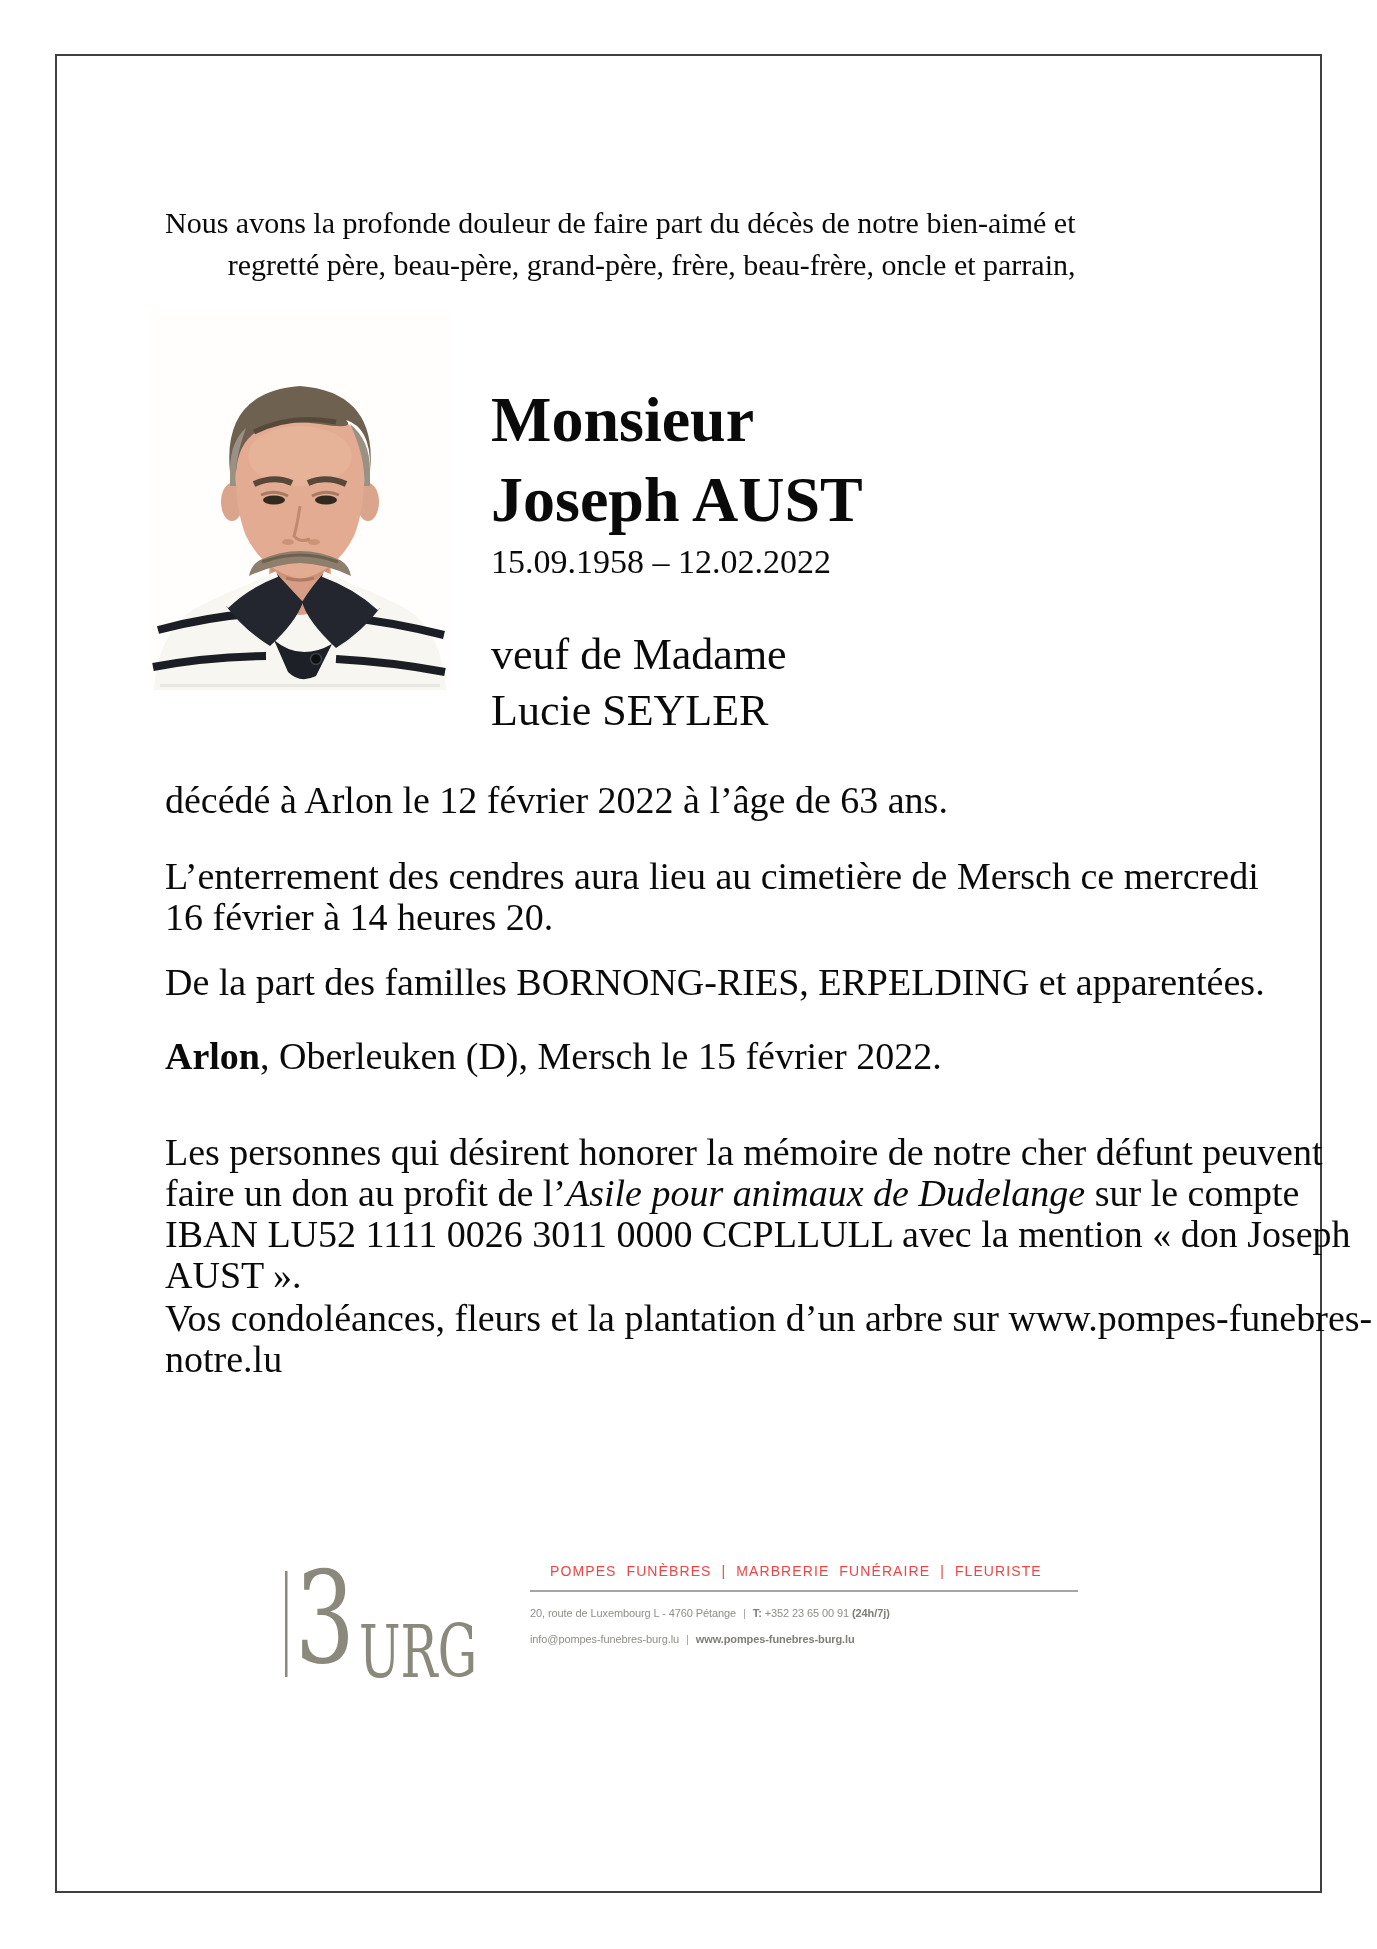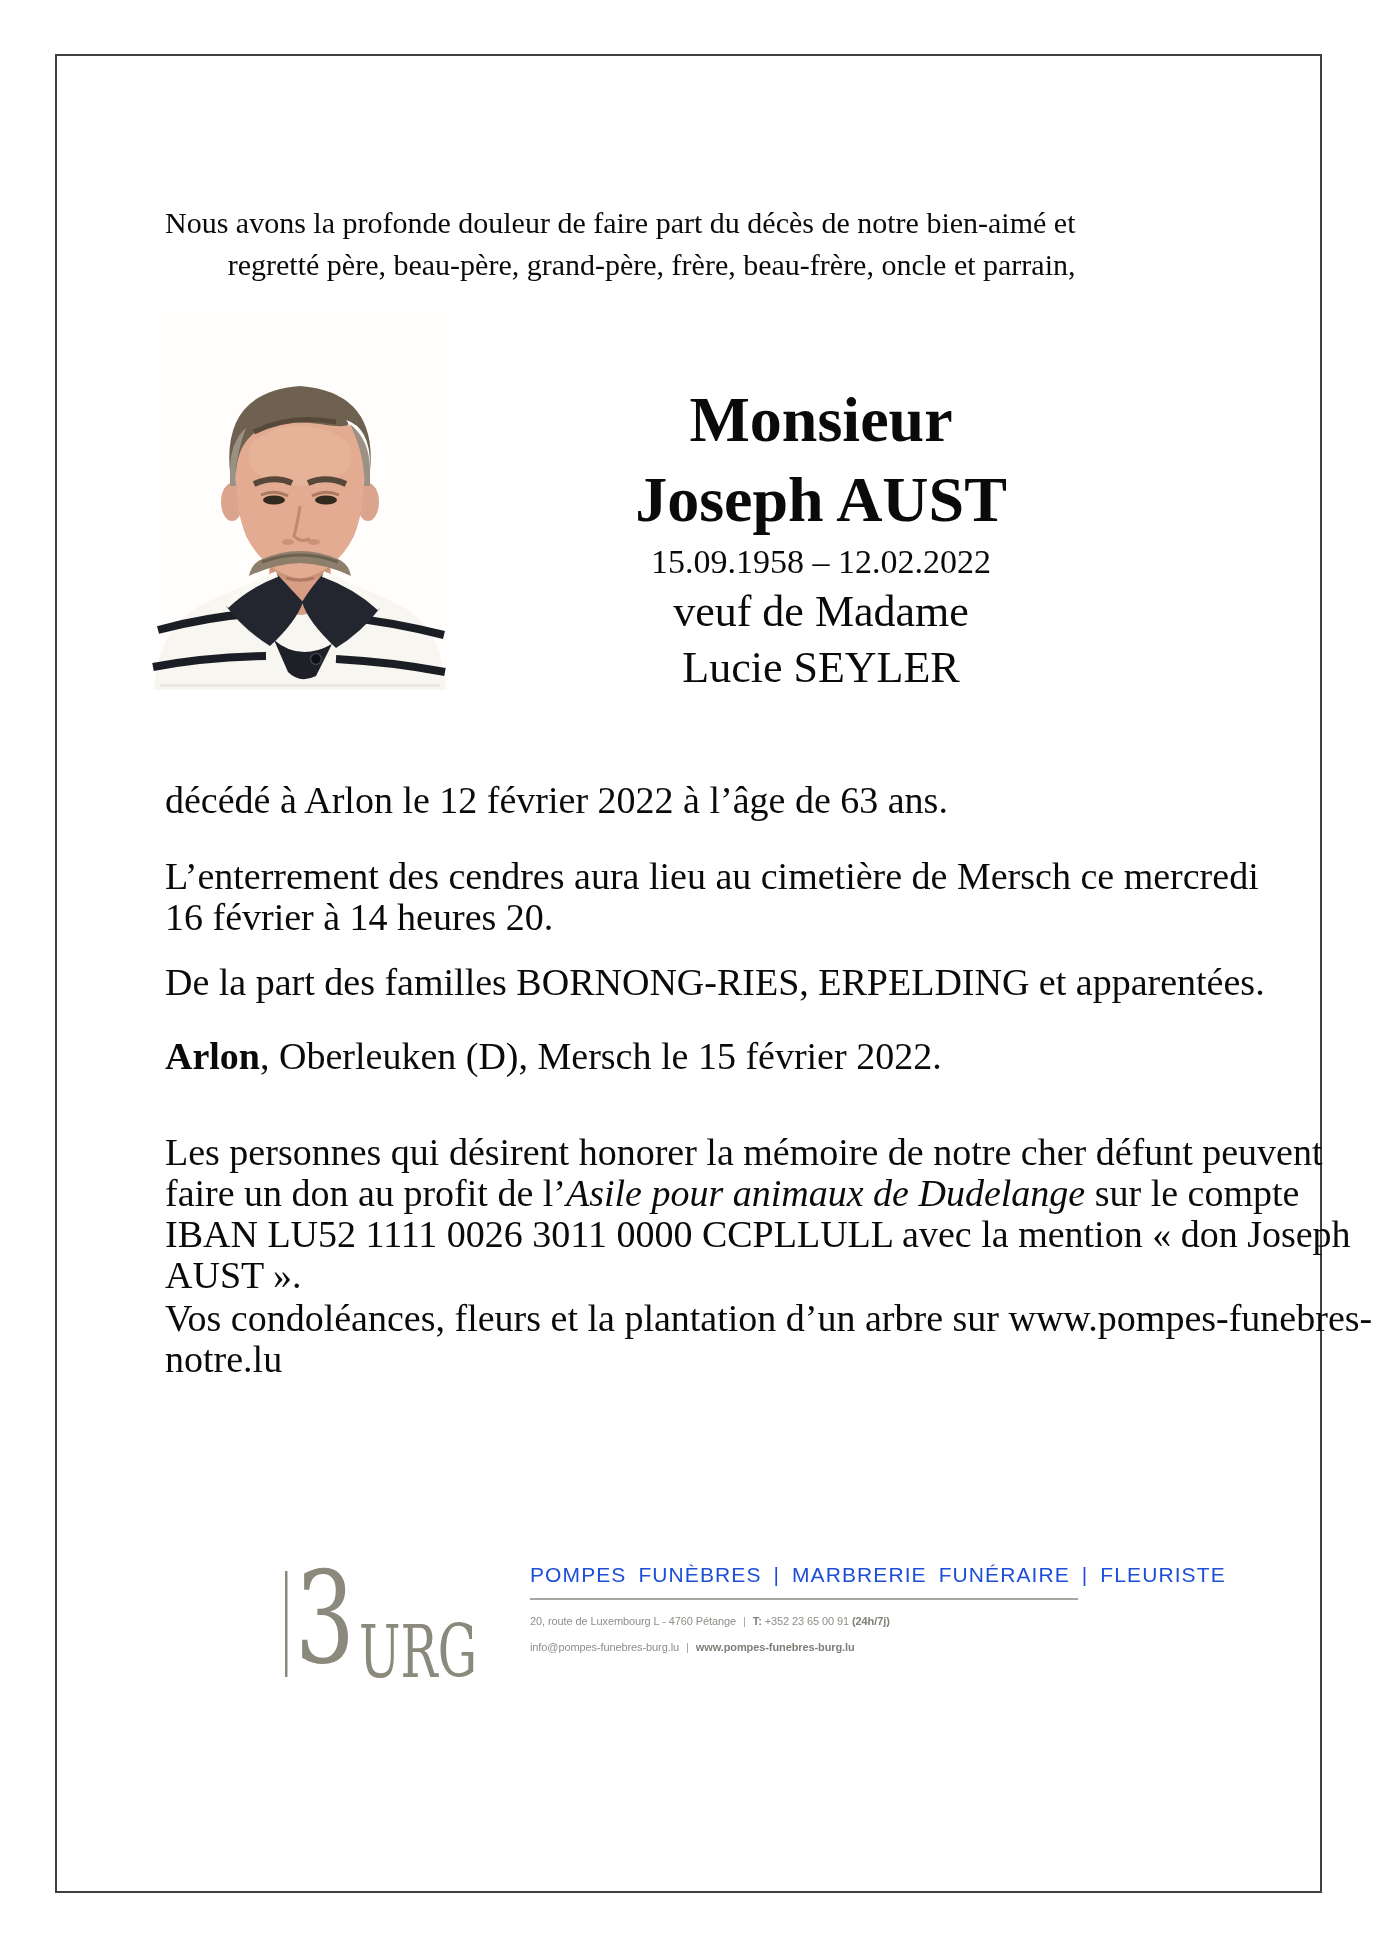--- a/index.html
+++ b/index.html
@@ -10,43 +10,43 @@
   .frame {
     position:absolute; left:55px; top:54px; width:1263px; height:1835px;
     border:2px solid #3f3f3f; background:#ffffff;
   }
   .line { display:block; white-space:nowrap; }
 
   .intro { position:absolute; left:165px; top:202px; font-size:30px; line-height:42px;text-align:right; }
 
   .portrait { position:absolute; left:150px; top:310px; width:300px; height:380px; }
 
-  .name-block { position:absolute; left:491px; top:380px; width:660px; text-align:center; }
+  .name-block { position:absolute; left:491px; top:380px; width:660px; }
   .name-title { font-size:64px; font-weight:bold; line-height:80px; }
   .name-dates { font-size:34px; line-height:44px; }
-  .name-widow { font-size:44px; line-height:56px; }
+  .name-widow { font-size:44px; line-height:56px;margin-top:43px; }
 
   .para { position:absolute; left:165px; font-size:38px; line-height:41px;font-family:Liberation Serif, serif; }
   .p-death { top:780px; }
   .p-funeral { top:856px; }
   .p-families { top:962px; }
   .p-cities { top:1036px; }
   .p-donation { top:1111px;margin-top:21px; }
   .p-condolences { top:1298px; }
   .b { font-weight:bold; }
   .i { font-style:italic; }
 
   .footer-logo { position:absolute; left:285px; top:1570px; width:200px; height:112px; }
   .footer-info {
     position:absolute; left:530px; top:1563px; width:548px;
     font-family:"Liberation Sans", sans-serif; color:#8f8e88;
   }
   .services {
-    font-size:21px; letter-spacing:1.1px; word-spacing:5px;
-    color:#1d4ed8; white-space:nowrap;
+    font-size:14px; letter-spacing:1.1px; word-spacing:5px;
+    color:#ef4444; white-space:nowrap;margin-left:20px;
   }
   .divider { border:none; border-top:2px solid #a6a6a0; margin:11px 0 8px 0; }
   .info-line { font-size:11px; letter-spacing:-0.1px; line-height:26px; white-space:nowrap; }
   .info-line .sep { color:#a3a29c; margin:0 7px; }
   .gb { font-weight:bold; color:#7f7e77; }
 </style>
 </head>
 <body>
 
 <div class="frame"></div>

